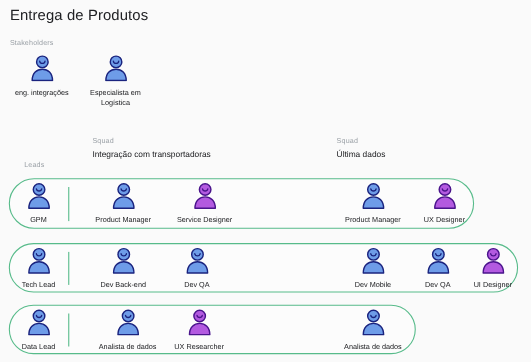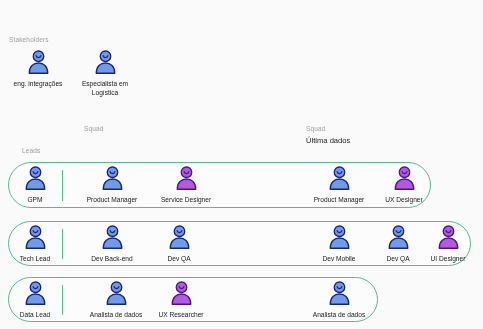--- a/index.html
+++ b/index.html
@@ -62,25 +62,27 @@
     position:absolute;
     width:1.2px;
     background:#57bb8a;
   }
 </style>
 </head>
 <body>
 
 <div class="canvas">
 
+  <div class="title">Entrega de Produtos</div>
 
   <div class="grouplabel" style="left:9px;top:36px;">Stakeholders</div>
   <div class="grouplabel" style="left:22px;top:147px;">Leads</div>
 
   <div class="grouplabel" style="left:84px;top:125px;">Squad</div>
+  <div class="squad-title" style="left:84px;top:136px;">Integração com transportadoras</div>
 
   <div class="grouplabel" style="left:306px;top:125px;">Squad</div>
   <div class="squad-title" style="left:306px;top:136px;">Última dados</div>
 
   <div class="person" style="left:38px;top:50px;">
     <span class="av"><svg width="23" height="24" viewBox="0 0 46 48">
           <circle cx="23" cy="12.5" r="10.5" fill="#6e9ce8" stroke="#1a237e" stroke-width="2.6"></circle>
           <path d="M18.2 11.4a4.9 4.9 0 0 0 9.6 0" fill="none" stroke="#1a237e" stroke-width="2.4" stroke-linecap="round"></path>
           <path d="M4.5 46.5 C4.5 32.5 13 26 23 26 C33 26 41.5 32.5 41.5 46.5 Z" fill="#6e9ce8" stroke="#1a237e" stroke-width="2.6" stroke-linejoin="round"></path>
         </svg></span>

